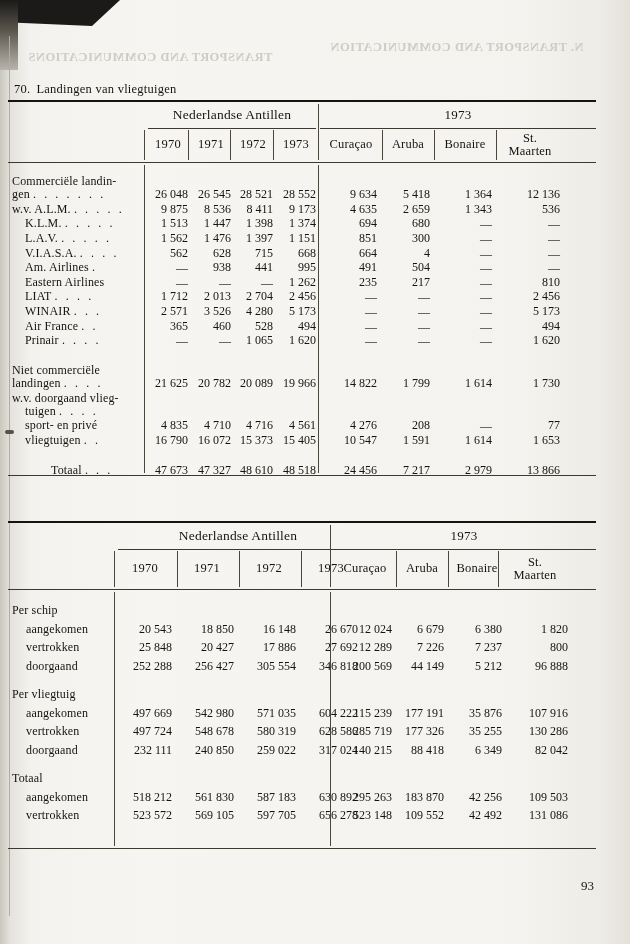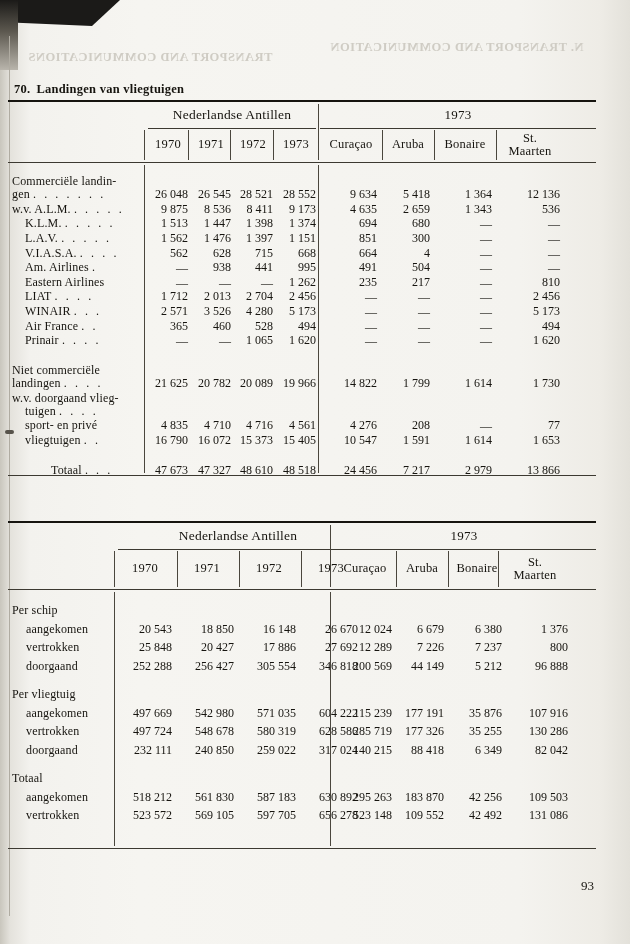--- a/index.html
+++ b/index.html
@@ -49,21 +49,21 @@
     position:absolute;
     color:#cfccc4;
     font-family:"Liberation Serif", serif;
     transform:scaleX(-1);
     white-space:nowrap;
     pointer-events:none;
   }
 
   .tbl-title{
     position:absolute;
-    font-weight:bold;font-size:12.5px;letter-spacing:.25px;
+    font-weight:normal;font-size:12.5px;letter-spacing:.25px;
   }
   .tbl-title .num{margin-right:6px;}
   .num{ text-align:right; font-variant-numeric:tabular-nums; }
 
   
   .rule-thick{position:absolute;height:2px;background:#16140f;}
   .rule-thin{position:absolute;height:1px;background:#3c3931;}
   .vrule{position:absolute;width:1px;background:#4a463d;}
   .dots{ letter-spacing:2.6px; }
 
@@ -283,21 +283,21 @@
       <div class="vrule" style="left: 330px; top: 525px; width: 1px; height: 62px;"></div>
       <div style="position: absolute; left: 12px; top: 603px; font-size: 12px; font-family: &quot;Liberation Serif&quot;, serif; letter-spacing: 0.15px; white-space: nowrap;"><span>Per schip</span></div>
       <div style="position: absolute; left: 26px; top: 621.5px; font-size: 12px; font-family: &quot;Liberation Serif&quot;, serif; letter-spacing: 0.15px; white-space: nowrap;"><span>aangekomen</span></div>
       <div style="position: absolute; left: 118px; top: 621.5px; width: 54px; text-align: right; font-size: 12px; font-family: &quot;Liberation Serif&quot;, serif; white-space: nowrap;">20 543</div>
       <div style="position: absolute; left: 180px; top: 621.5px; width: 54px; text-align: right; font-size: 12px; font-family: &quot;Liberation Serif&quot;, serif; white-space: nowrap;">18 850</div>
       <div style="position: absolute; left: 242px; top: 621.5px; width: 54px; text-align: right; font-size: 12px; font-family: &quot;Liberation Serif&quot;, serif; white-space: nowrap;">16 148</div>
       <div style="position: absolute; left: 304px; top: 621.5px; width: 54px; text-align: right; font-size: 12px; font-family: &quot;Liberation Serif&quot;, serif; white-space: nowrap;">26 670</div>
       <div style="position: absolute; left: 338px; top: 621.5px; width: 54px; text-align: right; font-size: 12px; font-family: &quot;Liberation Serif&quot;, serif; white-space: nowrap;">12 024</div>
       <div style="position: absolute; left: 400px; top: 621.5px; width: 44px; text-align: right; font-size: 12px; font-family: &quot;Liberation Serif&quot;, serif; white-space: nowrap;">6 679</div>
       <div style="position: absolute; left: 452px; top: 621.5px; width: 50px; text-align: right; font-size: 12px; font-family: &quot;Liberation Serif&quot;, serif; white-space: nowrap;">6 380</div>
-      <div style="position: absolute; left: 502px; top: 621.5px; width: 66px; text-align: right; font-size: 12px; font-family: &quot;Liberation Serif&quot;, serif; white-space: nowrap;">1 376</div>
+      <div style="position: absolute; left: 502px; top: 621.5px; width: 66px; text-align: right; font-size: 12px; font-family: &quot;Liberation Serif&quot;, serif; white-space: nowrap;">1 820</div>
       <div style="position: absolute; left: 26px; top: 640px; font-size: 12px; font-family: &quot;Liberation Serif&quot;, serif; letter-spacing: 0.15px; white-space: nowrap;"><span>vertrokken</span></div>
       <div style="position: absolute; left: 118px; top: 640px; width: 54px; text-align: right; font-size: 12px; font-family: &quot;Liberation Serif&quot;, serif; white-space: nowrap;">25 848</div>
       <div style="position: absolute; left: 180px; top: 640px; width: 54px; text-align: right; font-size: 12px; font-family: &quot;Liberation Serif&quot;, serif; white-space: nowrap;">20 427</div>
       <div style="position: absolute; left: 242px; top: 640px; width: 54px; text-align: right; font-size: 12px; font-family: &quot;Liberation Serif&quot;, serif; white-space: nowrap;">17 886</div>
       <div style="position: absolute; left: 304px; top: 640px; width: 54px; text-align: right; font-size: 12px; font-family: &quot;Liberation Serif&quot;, serif; white-space: nowrap;">27 692</div>
       <div style="position: absolute; left: 338px; top: 640px; width: 54px; text-align: right; font-size: 12px; font-family: &quot;Liberation Serif&quot;, serif; white-space: nowrap;">12 289</div>
       <div style="position: absolute; left: 400px; top: 640px; width: 44px; text-align: right; font-size: 12px; font-family: &quot;Liberation Serif&quot;, serif; white-space: nowrap;">7 226</div>
       <div style="position: absolute; left: 452px; top: 640px; width: 50px; text-align: right; font-size: 12px; font-family: &quot;Liberation Serif&quot;, serif; white-space: nowrap;">7 237</div>
       <div style="position: absolute; left: 502px; top: 640px; width: 66px; text-align: right; font-size: 12px; font-family: &quot;Liberation Serif&quot;, serif; white-space: nowrap;">800</div>
       <div style="position: absolute; left: 26px; top: 658.5px; font-size: 12px; font-family: &quot;Liberation Serif&quot;, serif; letter-spacing: 0.15px; white-space: nowrap;"><span>doorgaand</span></div>

